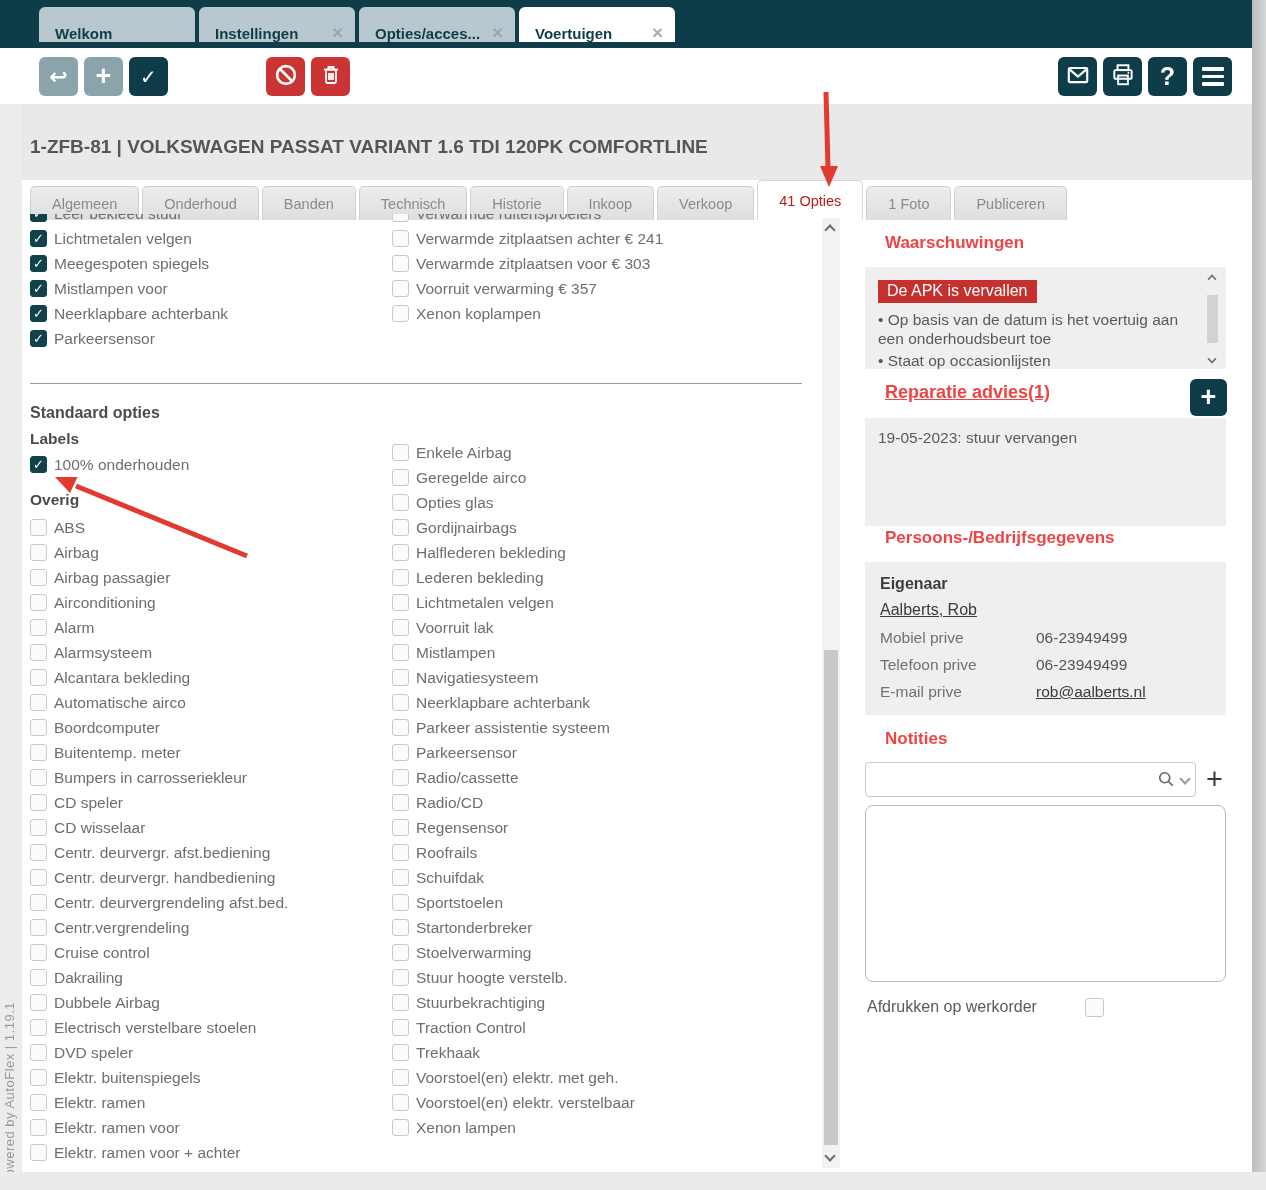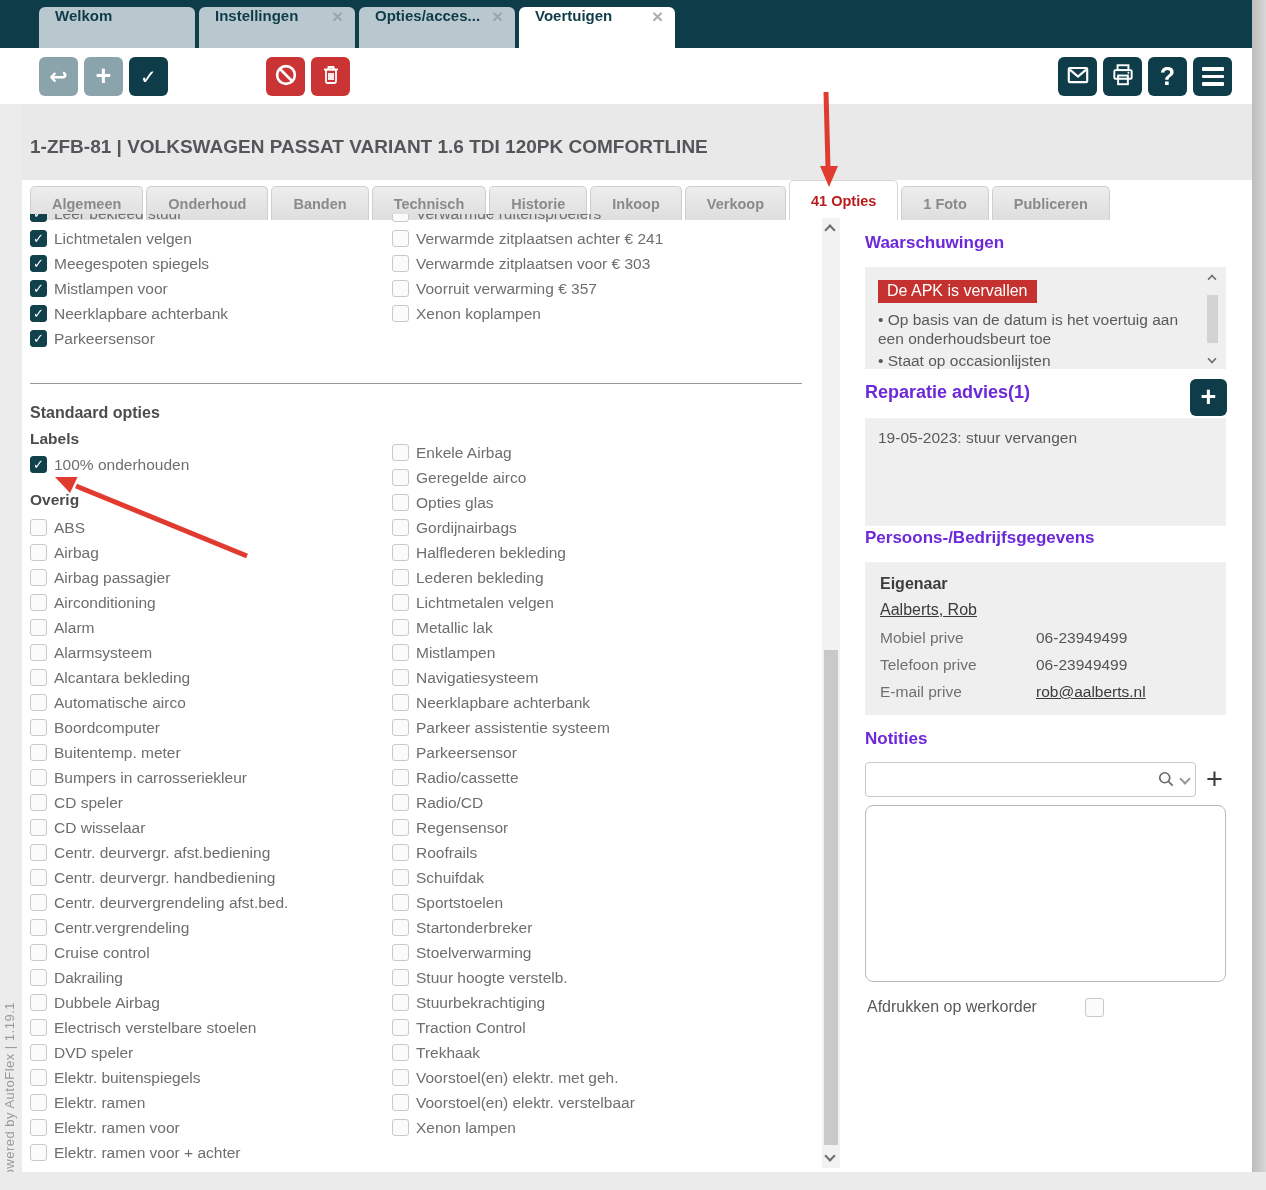--- a/index.html
+++ b/index.html
@@ -2,22 +2,22 @@
 <html><head>
 <meta charset="utf-8">
 <style>
   * { margin:0; padding:0; box-sizing:border-box; }
   html,body { width:1266px; height:1190px; overflow:hidden; }
   body { font-family:"Liberation Sans","DejaVu Sans",sans-serif; background:#ffffff; position:relative; }
 
   
   .app-header { position:absolute; left:0; top:0; width:1266px; height:48px; background:#0e3c49; }
   .wtabs { position:absolute; left:39px; top:7px; display:flex; gap:4px; height:41px; }
-  .wtab { width:156px; height:41px; background:#b9c8ce; border-radius:6px 6px 0 0;
-          display:flex; align-items:flex-start; padding:0 12px 0 16px;
+  .wtab { width:156px; height:35px; background:#b9c8ce; border-radius:6px 6px 0 0;
+          display:flex; align-items:flex-end; padding:0 12px 0 16px;
           font-weight:bold; font-size:15px; color:#0e3c49; cursor:pointer; }
   .wtab.active { background:#ffffff; }
   .wtab .grow { flex:1; }
   .wtab .close { color:#9aa7ad; font-size:19px; font-weight:bold; line-height:1; }
   .wtab.active .close { color:#a9aeb1; }
 
   
   .toolbar { position:absolute; left:0; top:48px; width:1252px; height:56px; background:#ffffff; }
   .tbtn { position:absolute; top:9px; width:39px; height:39px; border-radius:6px;
           display:flex; align-items:center; justify-content:center; cursor:pointer;
@@ -35,21 +35,21 @@
   .right-strip { position:absolute; left:1252px; top:0; width:14px; height:1172px;
                  background:linear-gradient(to right,#bdbdbd,#d6d6d6); }
   .footer-strip { position:absolute; left:0; top:1172px; width:1266px; height:18px; background:#ebebeb; }
 
   
   .title-bar { position:absolute; left:22px; top:104px; width:1230px; height:76px; background:#e9e9e9; }
   .vtitle { position:absolute; left:30px; top:136px; font-size:19px; font-weight:bold; color:#54565a; }
   .dtabs { position:absolute; left:30px; top:180px; height:40px; display:flex; align-items:flex-end; gap:3px; }
   .dtab { height:34px; padding:0 21px; display:flex; align-items:center; justify-content:center;
           background:linear-gradient(#ededed,#dedede); border:1px solid #cfcfcf; border-bottom:none;
-          border-radius:5px 5px 0 0; font-size:14.5px; font-weight:bold; color:#8a8a8a; cursor:pointer; white-space:nowrap; }
+          border-radius:5px 5px 0 0; font-size:14.5px; font-weight:normal; color:#8a8a8a; cursor:pointer; white-space:nowrap; }
   .dtab.active { height:40px; background:#ffffff; color:#b91c1c; border-color:#d6d6d6; }
 
   
   .opt-row { display:flex; align-items:center; height:25px; gap:7px; }
   .cb { width:17px; height:17px; flex:0 0 17px; border:1px solid #c9c9c9; border-radius:3px; background:#fbfbfb;
         display:flex; align-items:center; justify-content:center; cursor:pointer;
         font-family:"DejaVu Sans",sans-serif; font-size:13px; color:#fff; }
   .cb.checked { background:#12414e; border-color:#12414e; }
   .opt-label { font-size:15.5px; color:#6e6e6e; white-space:nowrap; }
 
@@ -67,33 +67,33 @@
   
   .mid-sb { position:absolute; left:822px; top:218px; width:18px; height:950px; background:#f2f2f2; }
   .mid-sb .thumb { position:absolute; left:2px; top:432px; width:14px; height:495px; background:#c9c9c9; }
   .chev { display:inline-block; width:8px; height:8px; border-right:2px solid #6d6d6d; border-bottom:2px solid #6d6d6d; }
   .chev.up { transform:rotate(-135deg); }
   .chev.down { transform:rotate(45deg); }
   .mid-sb .cup { position:absolute; left:4px; top:8px; }
   .mid-sb .cdn { position:absolute; left:4px; bottom:8px; }
 
   
-  .sb-head { position:absolute; left:865px; font-size:17px; font-weight:bold; color:#6d28d9; }
+  .sb-head { position:absolute; left:885px; font-size:17px; font-weight:bold; color:#ef4444; }
   .panel { position:absolute; left:865px; width:361px; background:#efefef; }
   .warn-panel { top:267px; height:102px; overflow:hidden; }
   .badge { position:absolute; left:13px; top:13px; background:#c5312e; color:#ffffff; font-size:16px;
            padding:2px 9px 3px 9px; white-space:nowrap; }
   .bullets { position:absolute; left:13px; top:40px; width:310px; font-size:15.5px; color:#5a5a5a; line-height:19px; }
   .bullet-line { margin-top:3px; }
   .pscroll { position:absolute; right:6px; top:6px; width:14px; height:90px; }
   .pscroll .thumb { position:absolute; left:1px; top:22px; width:11px; height:48px; background:#d2d2d2; }
   .pscroll .cup { position:absolute; left:2px; top:2px; transform:rotate(-135deg) scale(.8); }
   .pscroll .cdn { position:absolute; left:2px; bottom:0px; transform:rotate(45deg) scale(.8); }
 
-  .rep-head { top:382px; font-size:18px; }
+  .rep-head { top:382px; font-size:18px; text-decoration:underline; }
   .rep-add { position:absolute; left:1190px; top:379px; width:37px; height:37px; background:#0e3c49;
              border-radius:6px; color:#fff; font-size:27px; font-weight:bold;
              display:flex; align-items:center; justify-content:center; cursor:pointer; }
   .rep-panel { top:418px; height:108px; }
   .rep-entry { position:absolute; left:13px; top:11px; font-size:15.5px; color:#5a5a5a; }
 
   .person-panel { top:562px; height:153px; }
   .owner-label { position:absolute; left:15px; top:13px; font-size:16px; font-weight:bold; color:#3d3d3d; }
   .owner-name  { position:absolute; left:15px; top:39px; font-size:16px; color:#3b3b3b; text-decoration:underline; cursor:pointer; }
   .p-row-label { position:absolute; left:15px; font-size:15.5px; color:#707070; }
@@ -411,21 +411,21 @@
     <div class="opt-row">
       <span class="cb"></span>
       <span class="opt-label">Lederen bekleding</span>
     </div>
     <div class="opt-row">
       <span class="cb"></span>
       <span class="opt-label">Lichtmetalen velgen</span>
     </div>
     <div class="opt-row">
       <span class="cb"></span>
-      <span class="opt-label">Metallic lak</span>
+      <span class="opt-label">Voorruit lak</span>
     </div>
     <div class="opt-row">
       <span class="cb"></span>
       <span class="opt-label">Mistlampen</span>
     </div>
     <div class="opt-row">
       <span class="cb"></span>
       <span class="opt-label">Navigatiesysteem</span>
     </div>
     <div class="opt-row">

